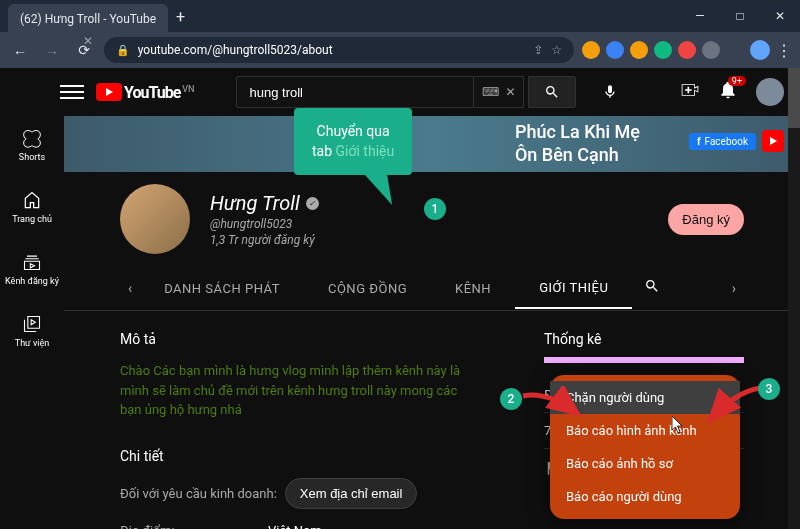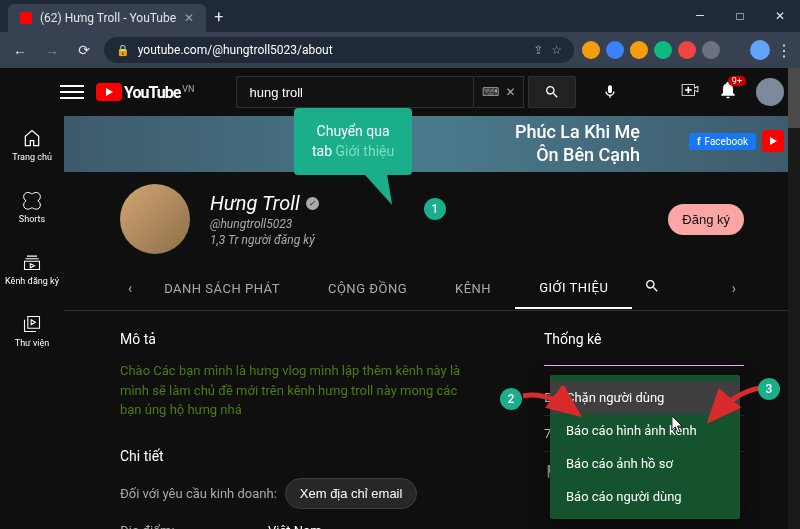--- a/index.html
+++ b/index.html
@@ -1,20 +1,20 @@
 <!DOCTYPE html>
 <html><head>
 <meta charset="utf-8">
 <style>
   * { box-sizing: border-box; margin: 0; padding: 0; }
   body { font-family: Roboto, Arial, sans-serif; background: #0f0f0f; color: #fff; width: 800px; height: 529px; overflow: hidden; position: relative; }
   
   
   .browser-titlebar { height: 32px; background: #1f2937; display: flex; align-items: center; }
-  .browser-tab { background: #374151; height: 28px; margin-top: 4px; margin-left: 8px; display: flex; align-items: center; padding: 0 12px; border-radius: 6px 6px 0 0; gap: 8px; font-size: 12px; color: #e5e7eb; }
+  .browser-tab { background: #374151; height: 28px; margin-top: 4px; margin-left: 8px; display: flex; align-items: center; padding: 0 12px; border-radius: 6px 6px 0 0; gap: 8px; font-size: 12px; color: #e5e7eb; flex-direction: column; }
   .browser-tab .favicon { width: 12px; height: 12px; background: #f00; border-radius: 2px; }
   .browser-tab .close { color: #9ca3af; cursor: pointer; }
   .browser-newtab { color: #e5e7eb; margin-left: 8px; font-size: 16px; cursor: pointer; }
   .win-controls { margin-left: auto; display: flex; }
   .win-controls div { width: 40px; height: 32px; display: flex; align-items: center; justify-content: center; color: #e5e7eb; font-size: 12px; cursor: pointer; }
   
   .browser-toolbar { height: 36px; background: #374151; display: flex; align-items: center; padding: 0 8px; gap: 8px; }
   .nav-btn { color: #e5e7eb; width: 24px; height: 24px; display: flex; align-items: center; justify-content: center; cursor: pointer; font-size: 14px; }
   .nav-btn.disabled { opacity: 0.4; }
   .addr-bar { flex: 1; background: #1f2937; height: 26px; border-radius: 13px; display: flex; align-items: center; padding: 0 12px; gap: 8px; color: #9ca3af; font-size: 12px; }
@@ -46,21 +46,21 @@
   .yt-avatar { width: 28px; height: 28px; border-radius: 50%; background: #7c8a9c; cursor: pointer; }
   
   
   .yt-sidebar { position: absolute; left: 0; top: 116px; width: 64px; height: calc(100% - 116px); background: #0f0f0f; display: flex; flex-direction: column; align-items: center; padding-top: 8px; gap: 20px; }
   .yt-side-item { display: flex; flex-direction: column; align-items: center; gap: 4px; cursor: pointer; color: #fff; font-size: 9px; width: 100%; padding: 4px 0; }
   .yt-side-item svg, .yt-side-item .icon { width: 20px; height: 20px; }
   
   
   .yt-main { margin-left: 64px; height: calc(100% - 116px); overflow: hidden; position: relative; }
   .yt-banner { height: 56px; background: linear-gradient(90deg, #3d5a6b 0%, #4a7a8c 50%, #3d5a6b 100%); position: relative; overflow: hidden; }
-  .yt-banner-text { position: absolute; right: 160px; top: 4px; color: #fff; font-size: 18px; font-weight: 500; line-height: 1.3; text-align: right; }
+  .yt-banner-text { position: absolute; right: 160px; top: 4px; color: #fff; font-size: 18px; font-weight: 500; line-height: 1.3; }
   .yt-banner-fb { position: absolute; right: 16px; top: 16px; background: #1877f2; color: #fff; font-size: 10px; padding: 3px 8px; border-radius: 3px; display: flex; align-items: center; gap: 4px; }
   
   .yt-channel-hdr { display: flex; align-items: center; padding: 12px 56px; gap: 20px; }
   .yt-chan-avatar { width: 70px; height: 70px; border-radius: 50%; background: linear-gradient(135deg, #d4a574, #8b6f47); flex-shrink: 0; }
   .yt-chan-info { flex: 1; font-style: italic; }
   .yt-chan-name { font-size: 20px; font-weight: 400; display: flex; align-items: center; gap: 6px; }
   .yt-verified { width: 13px; height: 13px; background: #aaa; border-radius: 50%; display: inline-flex; align-items: center; justify-content: center; font-size: 8px; color: #0f0f0f; }
   .yt-chan-handle { font-size: 12px; color: #aaa; margin-top: 2px; }
   .yt-chan-subs { font-size: 12px; color: #aaa; margin-top: 2px; }
   .yt-subscribe { background: #fca5a5; color: #0f0f0f; border: none; padding: 8px 14px; border-radius: 18px; font-size: 13px; font-weight: 500; cursor: pointer; }
@@ -76,21 +76,21 @@
   .yt-about-left { flex: 1; max-width: 420px; }
   .yt-about-right { width: 200px; }
   .yt-about-h { font-size: 14px; font-weight: 400; margin-bottom: 14px; }
   .yt-about-desc { font-size: 13px; color: #4d7c0f; line-height: 1.5; margin-bottom: 28px; }
   .yt-about-row { display: flex; align-items: center; gap: 8px; font-size: 13px; color: #aaa; margin-bottom: 14px; }
   .yt-email-btn { background: #272727; border: 1px solid #3f3f3f; color: #fff; padding: 7px 14px; border-radius: 18px; font-size: 13px; cursor: pointer; }
   .yt-stat { font-size: 13px; color: #ddd; padding: 10px 0; border-bottom: 1px solid #303030; }
   .yt-flag { cursor: pointer; padding: 10px 0; font-size: 16px; color: #aaa; }
   
   
-  .yt-flag-menu { position: absolute; right: 60px; bottom: 10px; background: #14532d; border-radius: 2px; padding: 6px 0; width: 190px; box-shadow: 0 4px 20px rgba(0,0,0,0.5); }
+  .yt-flag-menu { position: absolute; right: 60px; bottom: 10px; background: #c2410c; border-radius: 14px; padding: 6px 0; width: 190px; box-shadow: 0 4px 20px rgba(0,0,0,0.5); }
   .yt-flag-item { padding: 9px 16px; font-size: 13px; color: #fff; cursor: pointer; }
   .yt-flag-item:hover, .yt-flag-item.hover { background: #3f3f3f; }
   
   
   .annot-tooltip { position: absolute; left: 294px; top: 108px; background: #1aae8a; color: #fff; padding: 14px 18px; font-size: 14px; border-radius: 4px; text-align: center; line-height: 1.4; z-index: 100; }
   .annot-tooltip .highlight { color: #a7f3d0; opacity: 0.7; }
   .annot-tooltip::after { content: ''; position: absolute; bottom: -30px; right: 20px; border-top: 38px solid #1aae8a; border-left: 22px solid transparent; border-right: 6px solid transparent; transform: skewX(18deg); }
   .annot-badge { position: absolute; width: 22px; height: 22px; background: #1aae8a; color: #fff; border-radius: 50%; display: flex; align-items: center; justify-content: center; font-size: 12px; font-weight: 500; z-index: 101; }
   .annot-arrow { position: absolute; z-index: 99; }
   
@@ -179,29 +179,29 @@
         </svg>
       <span class="yt-badge">9+</span>
     </div>
     <div class="yt-avatar"></div>
   </div>
 </div>
 
 <div class="yt-sidebar">
   <div class="yt-side-item">
     <svg class="icon" viewBox="0 0 24 24">
-        <path d="M4 10v11h6v-6h4v6h6V10l-8-7z" fill="none" stroke="#fff" stroke-width="1.5"></path>
-      </svg>
-    <span>Trang chủ</span>
+        <path d="M17 3c-2 0-4 1-5 2-1-1-3-2-5-2-3 0-5 2-5 5 0 2 1 4 3 5-2 1-3 3-3 5 0 3 2 5 5 5 2 0 4-1 5-2 1 1 3 2 5 2 3 0 5-2 5-5 0-2-1-4-3-5 2-1 3-3 3-5 0-3-2-5-5-5z" fill="none" stroke="#fff" stroke-width="1.2"></path>
+      </svg>
+    <span>Shorts</span>
   </div>
   <div class="yt-side-item">
     <svg class="icon" viewBox="0 0 24 24">
-        <path d="M17 3c-2 0-4 1-5 2-1-1-3-2-5-2-3 0-5 2-5 5 0 2 1 4 3 5-2 1-3 3-3 5 0 3 2 5 5 5 2 0 4-1 5-2 1 1 3 2 5 2 3 0 5-2 5-5 0-2-1-4-3-5 2-1 3-3 3-5 0-3-2-5-5-5z" fill="none" stroke="#fff" stroke-width="1.2"></path>
-      </svg>
-    <span>Shorts</span>
+        <path d="M4 10v11h6v-6h4v6h6V10l-8-7z" fill="none" stroke="#fff" stroke-width="1.5"></path>
+      </svg>
+    <span>Trang chủ</span>
   </div>
   <div class="yt-side-item">
     <svg class="icon" viewBox="0 0 24 24">
         <path d="M4 8h16M6 5h12M3 11h18v10H3z M10 14l5 2.5-5 2.5z" fill="none" stroke="#fff" stroke-width="1.3"></path>
       </svg>
     <span>Kênh đăng ký</span>
   </div>
   <div class="yt-side-item">
     <svg class="icon" viewBox="0 0 24 24">
         <path d="M3 7v14h14M7 3h14v14H7z M11 7l5 3-5 3z" fill="none" stroke="#fff" stroke-width="1.3"></path>
@@ -262,21 +262,21 @@
       <div class="yt-about-row">
         <span>Đối với yêu cầu kinh doanh:</span>
         <button class="yt-email-btn">Xem địa chỉ email</button>
       </div>
       <div class="yt-about-row">
         <span style="min-width:140px">Địa điểm:</span>
         <span style="color:#fff">Việt Nam</span>
       </div>
     </div>
     <div class="yt-about-right">
-      <div class="yt-about-h" style="border-bottom:1px solid #f0abfc;padding-bottom:18px">Thống kê</div>
+      <div class="yt-about-h" style="border-bottom:6px solid #f0abfc;padding-bottom:10px">Thống kê</div>
       <div class="yt-stat">Đã tham gia 3 thg 1, 2020</div>
       <div class="yt-stat">783.211.975 lượt xem</div>
       <div class="yt-flag">
         <svg width="18" height="18" viewBox="0 0 24 24" fill="#aaa">
             <path d="M14.4 6L14 4H5v17h2v-7h5.6l.4 2h7V6z"></path>
           </svg>
       </div>
     </div>
   </div>
 

